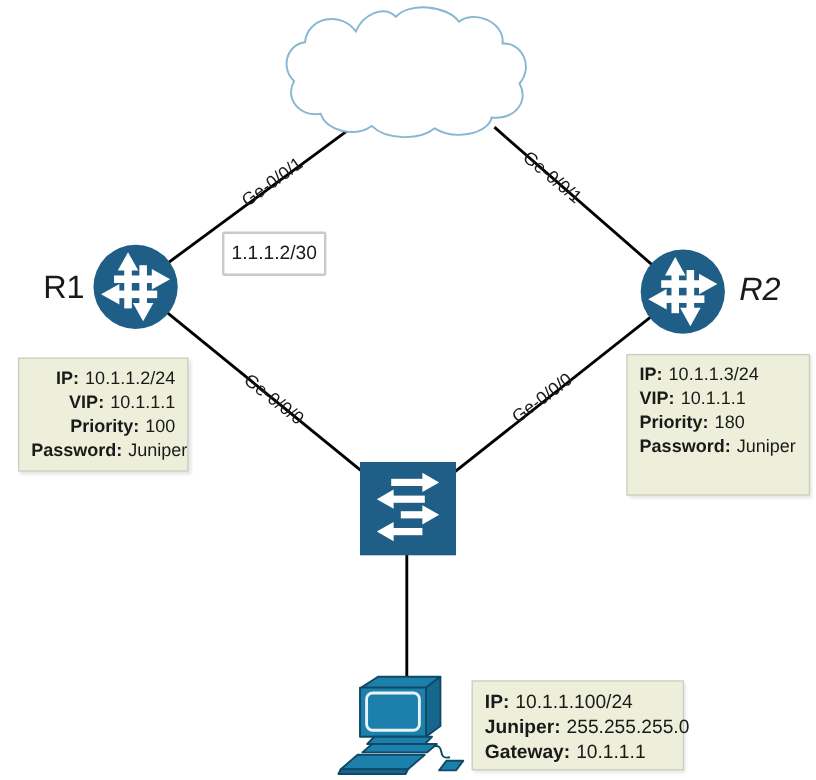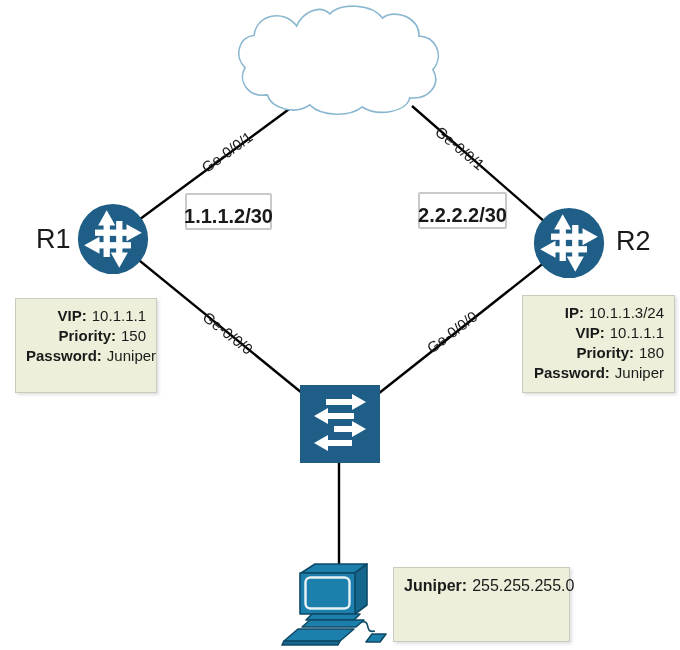--- a/index.html
+++ b/index.html
@@ -12,22 +12,22 @@
   .node svg{display:block;width:100%;height:100%;}
   .cloud{position:absolute;left:236px;top:2px;width:204px;height:118px;z-index:2;}
   .node-label{position:absolute;z-index:3;font-size:27px;color:#1a1a1a;white-space:nowrap;text-align:center;}
   .link-label{
     position:absolute;z-index:3;font-size:15px;color:#1a1a1a;white-space:nowrap;
     transform-origin:center;
   }
   .ip-box{
     position:absolute;z-index:3;box-sizing:border-box;background:#ffffff;
     border:2px solid #c9c9c9;border-radius:2px;
-    display:flex;align-items:flex-end;justify-content:center;
-    font-size:20px;color:#1a1a1a;white-space:nowrap;font-weight:bold;
+    display:flex;align-items:center;justify-content:center;
+    font-size:16px;color:#1a1a1a;white-space:nowrap;
   }
   .info-box{
     position:absolute;z-index:4;box-sizing:border-box;background:#EDEFDA;
     border:1px solid #c9cbbe;box-shadow:2px 2px 3px rgba(0,0,0,0.12);
     padding:7px 10px;font-size:15px;line-height:20px;white-space:nowrap;
   }
   .info-box .row{display:block;}
   .info-box .lbl{font-weight:bold;margin-right:5px;}
   .align-right{text-align:right;}
   .align-left{text-align:left;}
@@ -86,21 +86,21 @@
         <polygon points="33,8 23.5,25 42.5,25"></polygon>
         <rect x="43.5" y="20" width="7" height="37"></rect>
         <polygon points="47,72 37.5,55 56.5,55"></polygon>
         <rect x="20" y="29.5" width="37" height="7"></rect>
         <polygon points="72,33 55,23.5 55,42.5"></polygon>
         <rect x="23" y="43.5" width="37" height="7"></rect>
         <polygon points="8,47 25,37.5 25,56.5"></polygon>
       </g>
     </svg>
   </div>
-  <div class="node-label" style="left:616px;top:226px;">R2</div>
+  <div class="node-label" style="left:616px;top:226px;font-style:italic;">R2</div>
 
   <div class="node" style="left:300px;top:385px;width:80px;height:78px;">
     <svg viewBox="0 0 80 78">
       <rect x="0" y="0" width="80" height="78" fill="#1F5E86"></rect>
       <g fill="#ffffff">
         <rect x="26" y="14" width="27" height="6"></rect>
         <polygon points="66,17 52,9 52,25"></polygon>
         <rect x="27" y="28" width="27" height="6"></rect>
         <polygon points="14,31 28,23 28,39"></polygon>
         <rect x="34" y="41" width="19" height="6"></rect>
@@ -129,34 +129,34 @@
   </div>
 
   <div class="link-label" style="left:227px;top:152px;transform:translate(-50%,-50%) rotate(-36deg);">Ge-0/0/1</div>
   <div class="link-label" style="left:460px;top:148px;transform:translate(-50%,-50%) rotate(40deg);">Ge-0/0/1</div>
   <div class="link-label" style="left:228px;top:333px;transform:translate(-50%,-50%) rotate(38deg);">Ge-0/0/0</div>
   <div class="link-label" style="left:452px;top:332px;transform:translate(-50%,-50%) rotate(-37deg);">Ge-0/0/0</div>
 
   <div class="ip-box" style="left:185px;top:193px;width:87px;height:37px;">
     <span>1.1.1.2/30</span>
   </div>
-  <div class="ip-box" style="left:418px;top:192px;width:89px;height:37px;">
-    <span>2.2.2.2/30</span>
-  </div>
 
   <div class="info-box align-right" style="left:15px;top:298px;width:142px;height:95px;">
+    <span class="row"><b class="lbl">IP:</b><span>10.1.1.2/24</span></span>
     <span class="row"><b class="lbl">VIP:</b><span>10.1.1.1</span></span>
-    <span class="row"><b class="lbl">Priority:</b><span>150</span></span>
+    <span class="row"><b class="lbl">Priority:</b><span>100</span></span>
     <span class="row"><b class="lbl">Password:</b><span>Juniper</span></span>
   </div>
 
-  <div class="info-box align-left" style="left:522px;top:295px;width:153px;height:98px;text-align:right;">
+  <div class="info-box align-left" style="left:522px;top:295px;width:153px;height:118px;">
     <span class="row"><b class="lbl">IP:</b><span>10.1.1.3/24</span></span>
     <span class="row"><b class="lbl">VIP:</b><span>10.1.1.1</span></span>
     <span class="row"><b class="lbl">Priority:</b><span>180</span></span>
     <span class="row"><b class="lbl">Password:</b><span>Juniper</span></span>
   </div>
 
   <div class="info-box align-left pc-info" style="left:393px;top:567px;width:177px;height:75px;">
+    <span class="row"><b class="lbl">IP:</b><span>10.1.1.100/24</span></span>
     <span class="row"><b class="lbl">Juniper:</b><span>255.255.255.0</span></span>
+    <span class="row"><b class="lbl">Gateway:</b><span>10.1.1.1</span></span>
   </div>
 
 </div>
 
 </body></html>

